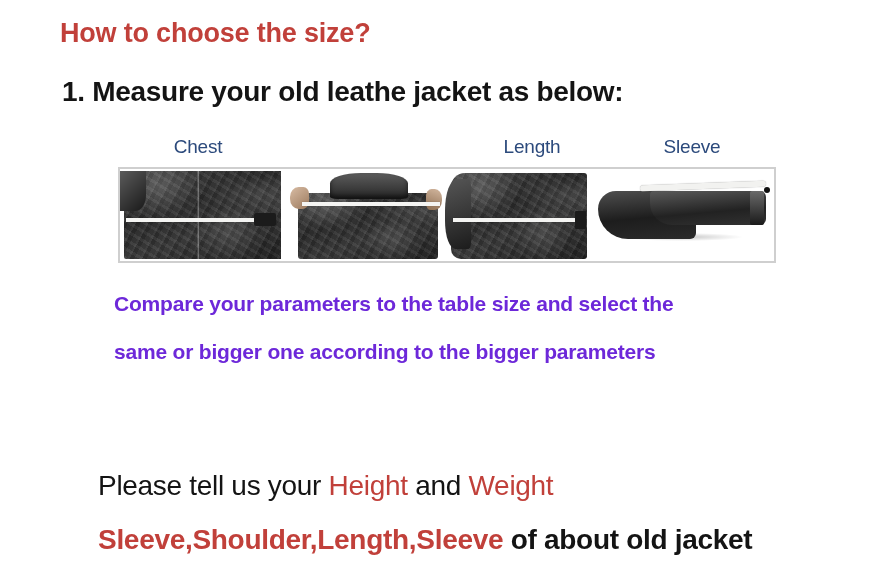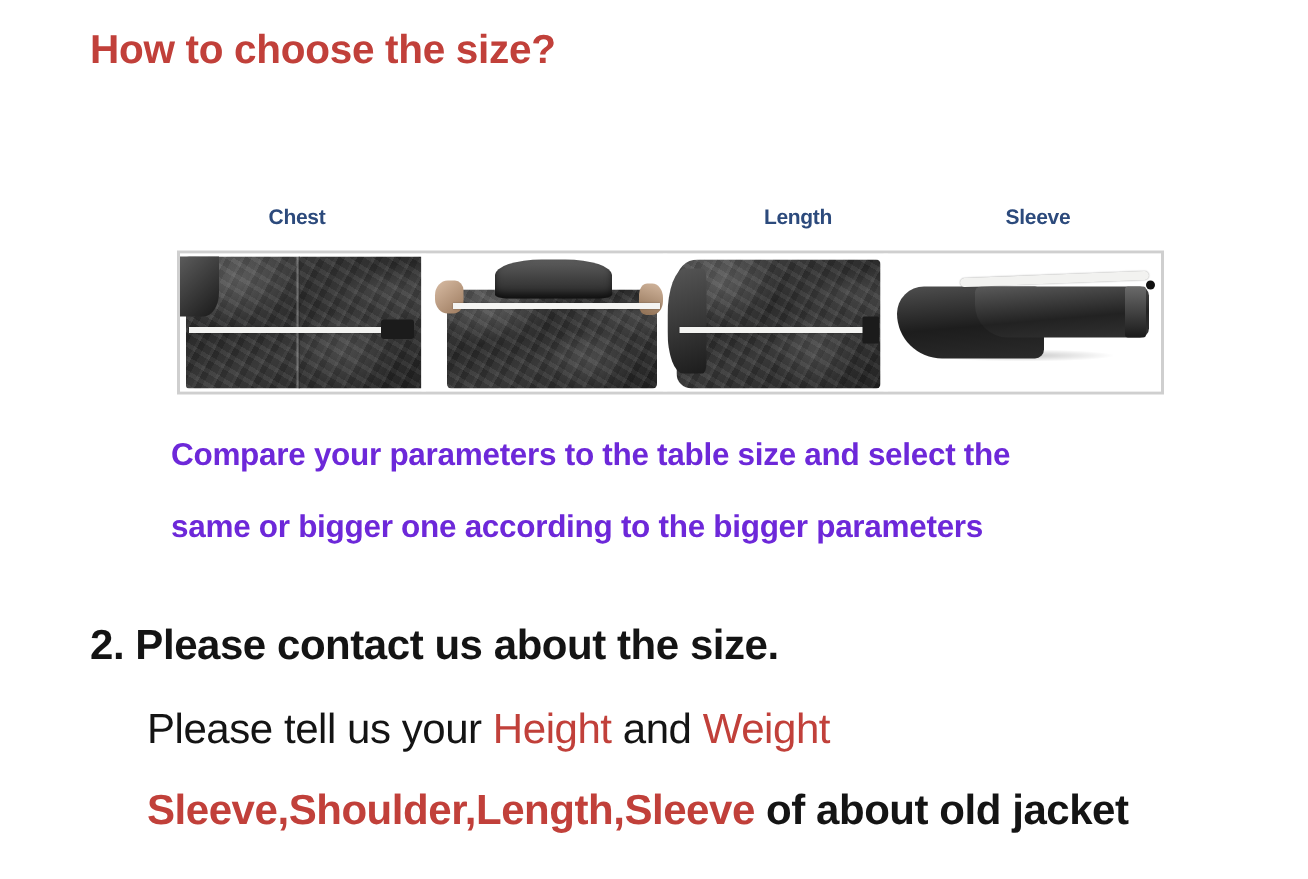--- a/index.html
+++ b/index.html
@@ -48,22 +48,22 @@
   .labels {
     position: absolute;
     left: 118px;
     top: 136px;
     width: 658px;
     height: 26px;
   }
   .labels .lbl {
     position: absolute;
     top: 0;
-    font-size: 14px;
-    font-weight: bold;
+    font-size: 19px;
+    font-weight: normal;
     color: #2c4a7c;
     white-space: nowrap;
     transform: translateX(-50%);
     letter-spacing: -0.2px;
   }
   .lbl-chest    { left: 80px; }
   .lbl-shoulder { left: 247px; }
   .lbl-length   { left: 414px; }
   .lbl-sleeve   { left: 574px; }
 
@@ -210,20 +210,21 @@
   }
   .red { color: #c1403a; }
 </style>
 </head>
 <body>
 
 <div class="page">
 
   <div class="title">How to choose the size?</div>
 
+  <div class="step1">1. Measure your old leathe jacket as below:</div>
 
   <div class="labels">
     <span class="lbl lbl-chest">Chest</span>
     <span class="lbl lbl-length">Length</span>
     <span class="lbl lbl-sleeve">Sleeve</span>
   </div>
 
   <div class="photostrip">
 
     <div class="panel p1">
@@ -256,21 +257,20 @@
       <div class="cuff"></div>
       <div class="tapeTop"></div>
       <div class="pin"></div>
     </div>
 
   </div>
 
   <div class="compare compare-l1">Compare your parameters to the table size and select the</div>
   <div class="compare compare-l2">same or bigger one according to the bigger parameters</div>
 
-  <div class="step2">2. Please contact us about the size.</div>
 
   <div class="step2-l2">
     <span>Please tell us your </span><span class="red">Height</span><span> and </span><span class="red">Weight</span>
   </div>
 
   <div class="step2-l3">
     <span class="red">Sleeve,Shoulder,Length,Sleeve</span><span> of about old jacket</span>
   </div>
 
 </div>

